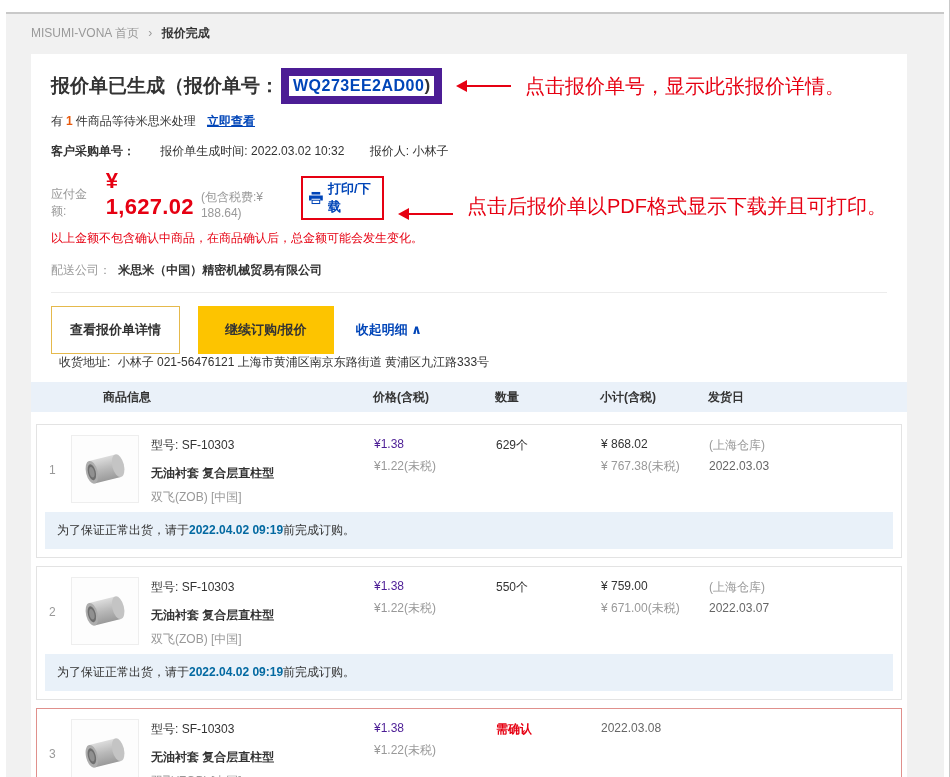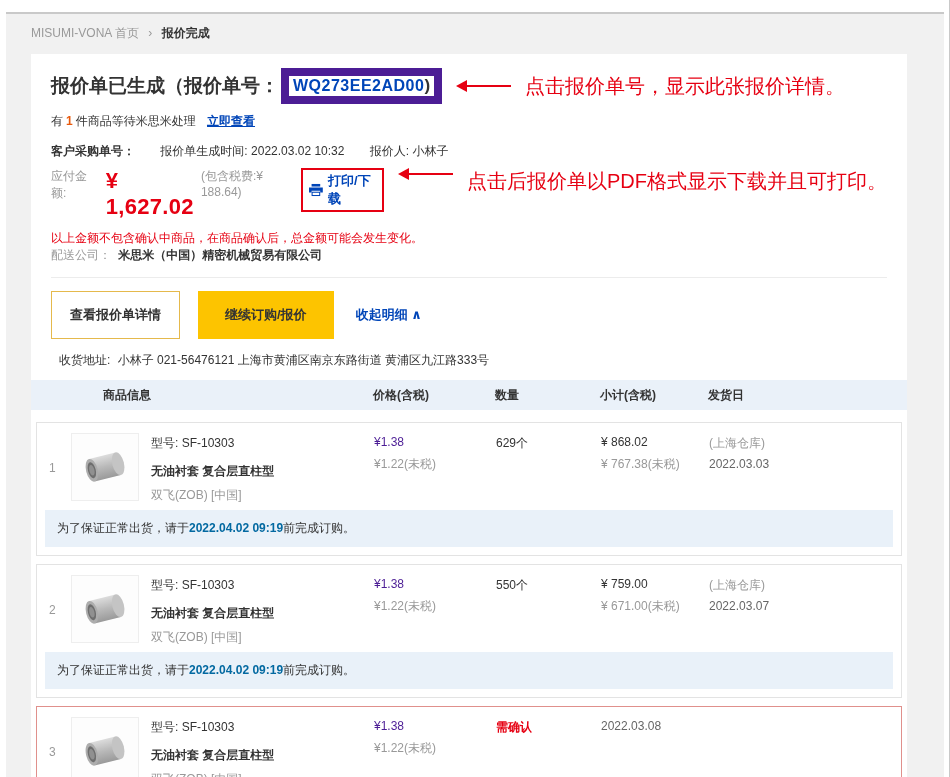--- a/index.html
+++ b/index.html
@@ -27,38 +27,38 @@
   .annot { color:#e60012; font-size:20px; margin-left:14px; white-space:nowrap; }
 
   .pending-line { margin-top:9px; font-size:12px; }
   .count { color:#e8590c; font-weight:bold; margin:0 3px; }
   a.blue-link { color:#0045b8; font-weight:bold; text-decoration:underline; cursor:pointer; margin-left:8px; }
 
   .meta-row { margin-top:13px; font-size:12px; color:#333; }
   .meta-row .po { font-weight:bold; }
   .meta-row span.gap { margin-left:22px; }
 
-  .amount-row { display:flex; align-items:flex-start; margin-top:8px; }
+  .amount-row { display:flex; align-items:flex-end; margin-top:8px; }
   .amount-label { color:#999; }
   .amount-value { color:#e60012; font-size:22px; font-weight:bold; margin-left:10px; letter-spacing:.3px; }
   .tax-note { color:#999; font-size:12px; margin-left:2px; }
   .print-box { display:inline-flex; align-items:center; border:2px solid #e60012; padding:2px 6px; margin-left:8px; cursor:pointer; background:#fff; }
   .print-box .lbl { color:#0045b8; font-weight:bold; font-size:13px; margin-left:5px; }
   .warning { margin-top:10px; color:#e60012; font-size:12px; }
-  .company-row { }
+  .company-row { margin-top:15px; }
   .company-row .lbl { color:#999; }
   .company-row .val { font-weight:bold; margin-left:4px; }
   .divider { border-bottom:1px solid #ececec; margin:13px 20px 0 20px; }
 
   .btn-row { display:flex; align-items:center; margin-top:13px; }
   .btn { font-size:13px; font-weight:bold; color:#333; height:48px; display:inline-flex; align-items:center; cursor:pointer; }
   .btn-outline { background:#fff; border:1px solid #e5b94c; padding:0 18px; }
   .btn-yellow { background:#fdc400; border:1px solid #fdc400; padding:0 26px; margin-left:18px; }
   .collapse { color:#0045b8; font-weight:bold; font-size:13px; margin-left:22px; cursor:pointer; }
-  .addr-row { margin-top:13px; font-size:12px;padding-left:28px; }
+  .addr-row { font-size:12px;padding-left:28px; }
   .addr-row .lbl { margin-right:4px; }
 
   
   .thead { margin-top:11px; display:grid; grid-template-columns:342px 122px 105px 108px 1fr;
     background:#eaf1f9; height:30px; align-items:center; font-weight:bold; font-size:12px; }
   .thead .c1 { padding-left:72px; }
   .summary-band { background:#fffdf0; height:31px; display:flex; align-items:center; padding-left:10px; font-size:12px; }
   .summary-band .seg { margin-right:4px; }
   .items { padding:4px 5px 0 5px; }
   .item-box { border:1px solid #e3e3e3; margin-top:8px; padding-bottom:8px; background:#fff; }

